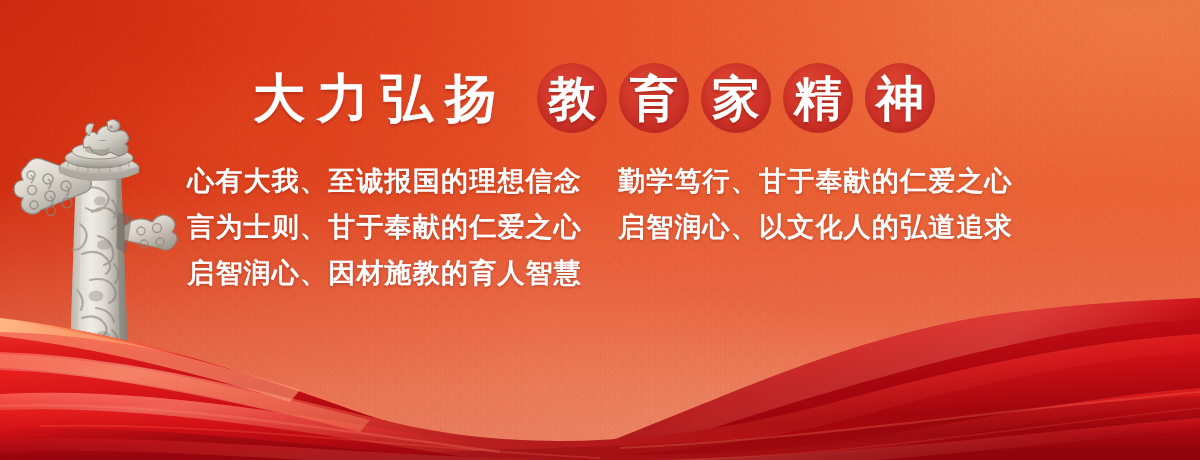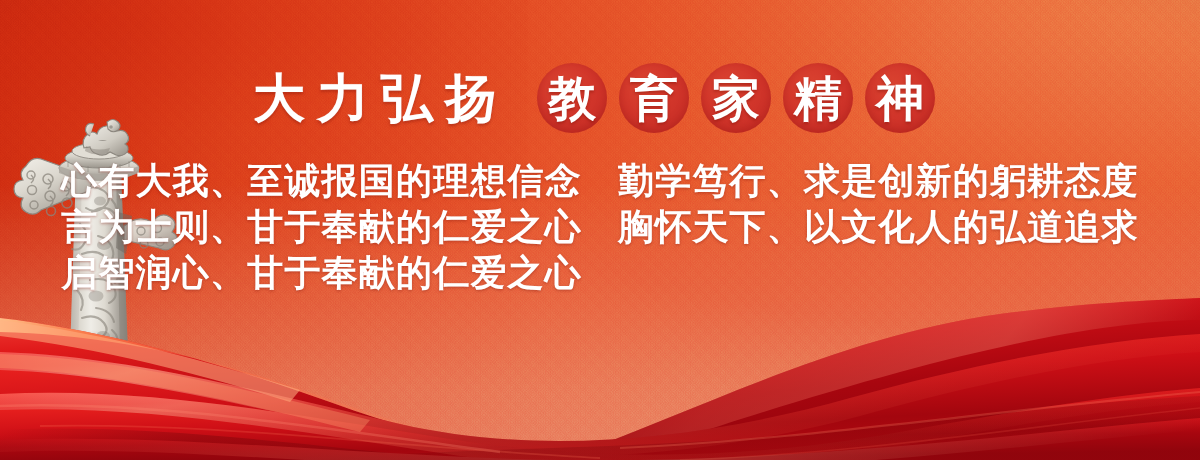--- a/index.html
+++ b/index.html
@@ -167,21 +167,21 @@
     top: 158px;
     display: flex;
     justify-content: center;
     gap: 36px;
   }
   .slogan-col {
     display: flex;
     flex-direction: column;
   }
   .slogan-line {
-    font-size: 36px;
+    font-size: 27px;
     font-weight: 700;
     line-height: 46px;
     height: 46px;
     color: #FFFFFF;
     white-space: nowrap;
     letter-spacing: 1.2px;
     text-shadow:
       0 1px 3px rgba(125,16,6,0.42),
       0 0 1px rgba(255,240,235,0.35);
   }
@@ -354,25 +354,25 @@
       <span class="badge-ch">
           <span>神</span>
         </span>
     </div>
   </div>
 
   <div class="slogans">
     <div class="slogan-col">
       <div class="slogan-line">心有大我、至诚报国的理想信念</div>
       <div class="slogan-line">言为士则、甘于奉献的仁爱之心</div>
-      <div class="slogan-line">启智润心、甘于奉献的仁爱之心</div>
+      <div class="slogan-line">启智润心、因材施教的育人智慧</div>
     </div>
     <div class="slogan-col">
-      <div class="slogan-line">勤学笃行、求是创新的躬耕态度</div>
-      <div class="slogan-line">胸怀天下、以文化人的弘道追求</div>
+      <div class="slogan-line">勤学笃行、甘于奉献的仁爱之心</div>
+      <div class="slogan-line">启智润心、以文化人的弘道追求</div>
     </div>
   </div>
 
   <div id="ribbon">
     <svg viewBox="0 0 1200 170" preserveAspectRatio="none" xmlns="http://www.w3.org/2000/svg">
       <defs>
         <linearGradient id="silkDeep" x1="0" y1="0" x2="0.35" y2="1">
           <stop offset="0%" stop-color="#E01A1C"></stop>
           <stop offset="30%" stop-color="#CE0F16"></stop>
           <stop offset="62%" stop-color="#A8060F"></stop>

